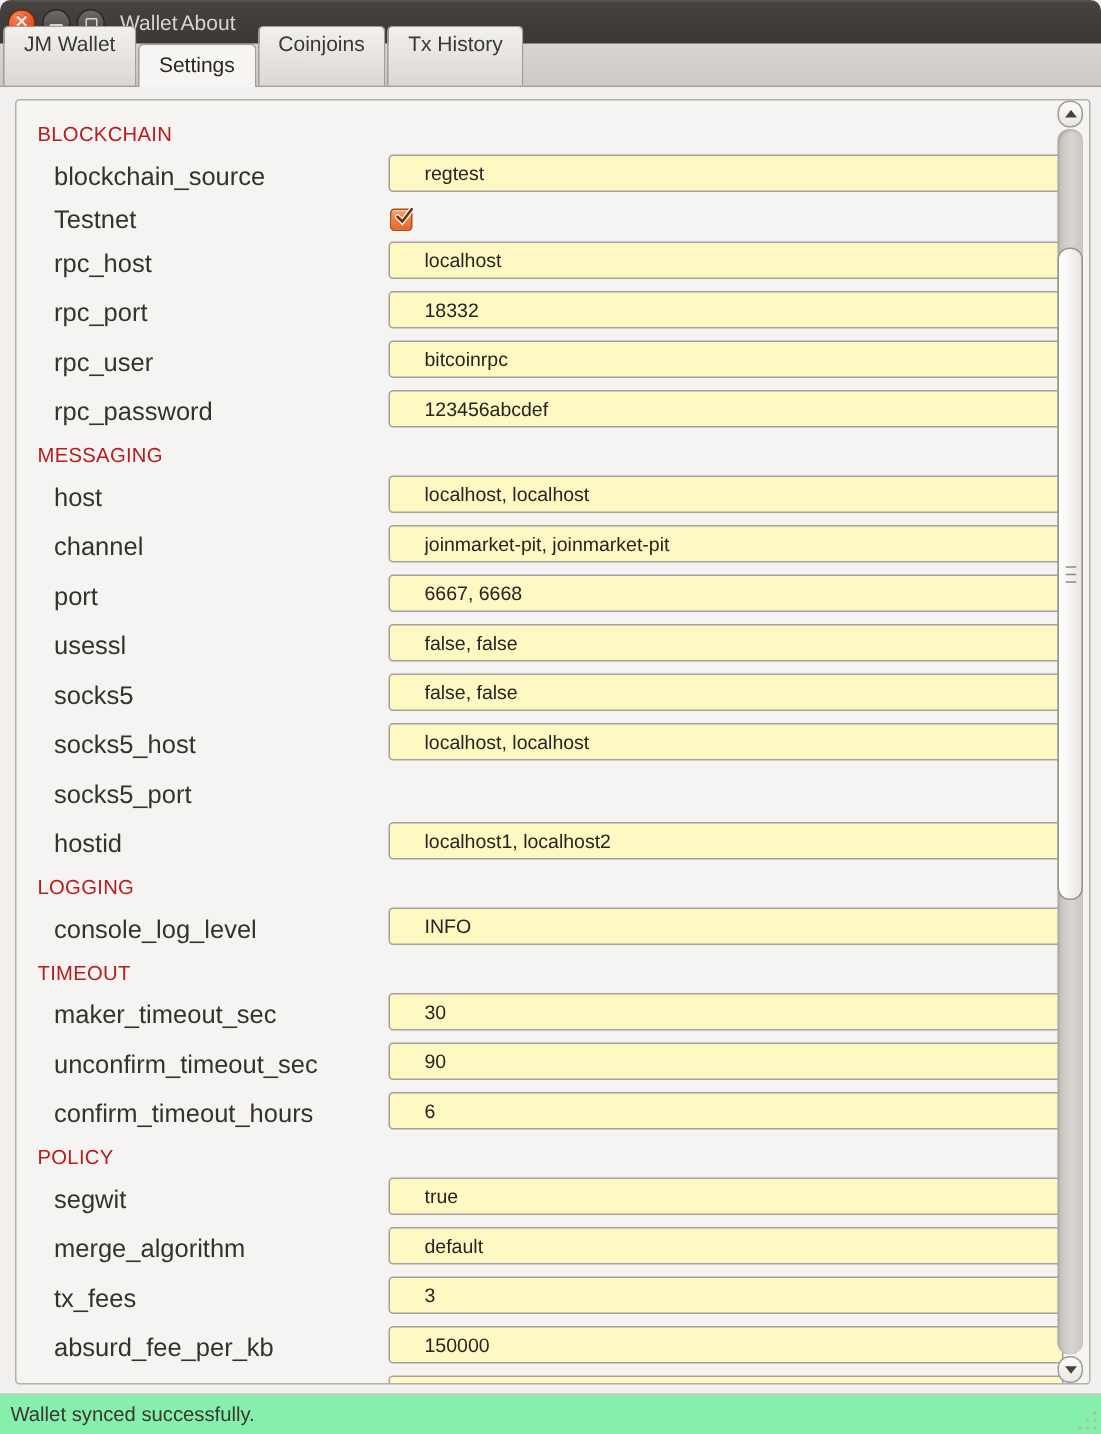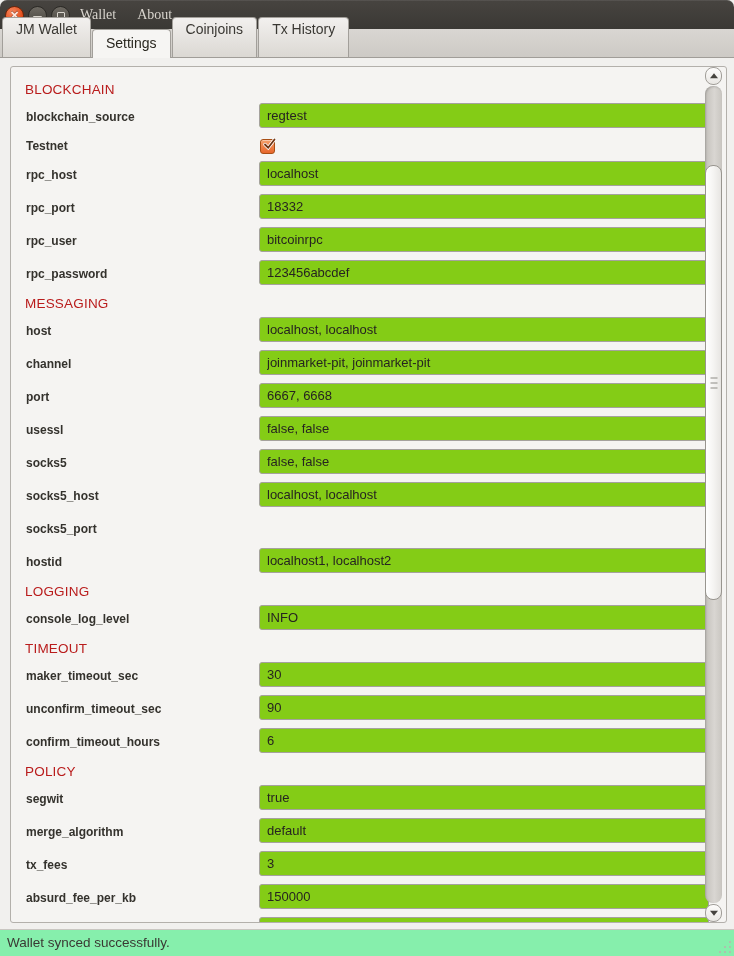--- a/index.html
+++ b/index.html
@@ -27,21 +27,21 @@
     background:linear-gradient(#6d6962,#49463f);
     border:1px solid #2b2925;
   }
   .winbtn .x-glyph{
     position:absolute;left:0;top:0;width:100%;height:100%;
     display:flex;align-items:center;justify-content:center;
     color:#fbe9e2;font-size:11px;font-weight:bold;line-height:1;text-shadow:0 -1px 0 rgba(0,0,0,.35);
   }
   .min-glyph{position:absolute;left:4px;right:4px;top:9px;height:2px;background:#d9d5ce;border-radius:1px;}
   .max-glyph{position:absolute;left:5px;top:5px;width:8px;height:8px;border:1.5px solid #d9d5ce;border-radius:1px;box-sizing:border-box;}
-  .menubar{display:flex;gap:19px;margin-left:9px;font-family:Liberation Serif, serif;}
+  .menubar{display:flex;margin-left:9px;}
   .menu-item{color:#d8d4cd;font-size:14px;line-height:30px;padding:0 1px;cursor:default;}
   
   .tabbar{
     position:absolute;left:0;top:29px;width:734px;height:29px;
     background:linear-gradient(#d9d6d2,#cdcac5);
     border-bottom:1px solid #a09d98;box-sizing:border-box;
     display:flex;align-items:flex-end;padding-left:2px;
   }
   .tab{
     height:40px;line-height:23px;padding:0 13px;margin-right:1px;
@@ -60,27 +60,27 @@
     position:absolute;left:10px;top:8px;width:717px;height:857px;
     border:1px solid #b3b0ab;border-radius:3px;background:#f5f4f2;box-sizing:border-box;
   }
   .viewport{position:absolute;left:0;top:0;width:715px;height:855px;overflow:hidden;border-radius:2px;}
   .content{position:absolute;left:14px;top:10px;width:684px;}
   .row{position:relative;}
   .row.section{height:24px;display:flex;align-items:center;}
   .section-title{font-size:13.5px;color:#b91c1c;letter-spacing:.2px;}
   .row.field,.row.partial{height:33px;}
   .row.checkbox{height:25px;}
-  .flbl{position:absolute;left:1px;top:0;font-size:12px;color:#34322d;line-height:33px;white-space:nowrap;font-weight:bold;}
+  .flbl{position:absolute;left:11px;top:0;font-size:17px;color:#34322d;line-height:33px;white-space:nowrap;}
   .row.checkbox .flbl{line-height:25px;}
   .fval{
     position:absolute;left:234px;top:2px;width:450px;height:25px;box-sizing:border-box;
-    border:1px solid #a5a29d;border-radius:3px;background:#84cc16;
+    border:1px solid #a5a29d;border-radius:3px;background:#fef9c3;
     font-family:"Liberation Sans",sans-serif;font-size:13px;color:#262420;
-    padding:0 7px;outline:none;
+    padding:0 23px;outline:none;
   }
   .cbox{
     position:absolute;left:235px;top:5px;width:15px;height:15px;box-sizing:border-box;
     border:1px solid #a84f15;border-radius:3px;
     background:linear-gradient(#f5a06c,#e7662a);
     box-shadow:inset 0 1px 0 rgba(255,255,255,.4);
   }
   .cbox svg{position:absolute;left:0px;top:-4px;overflow:visible;}
   
   .scrollbar{position:absolute;left:704px;top:67px;width:19px;height:855px;}

